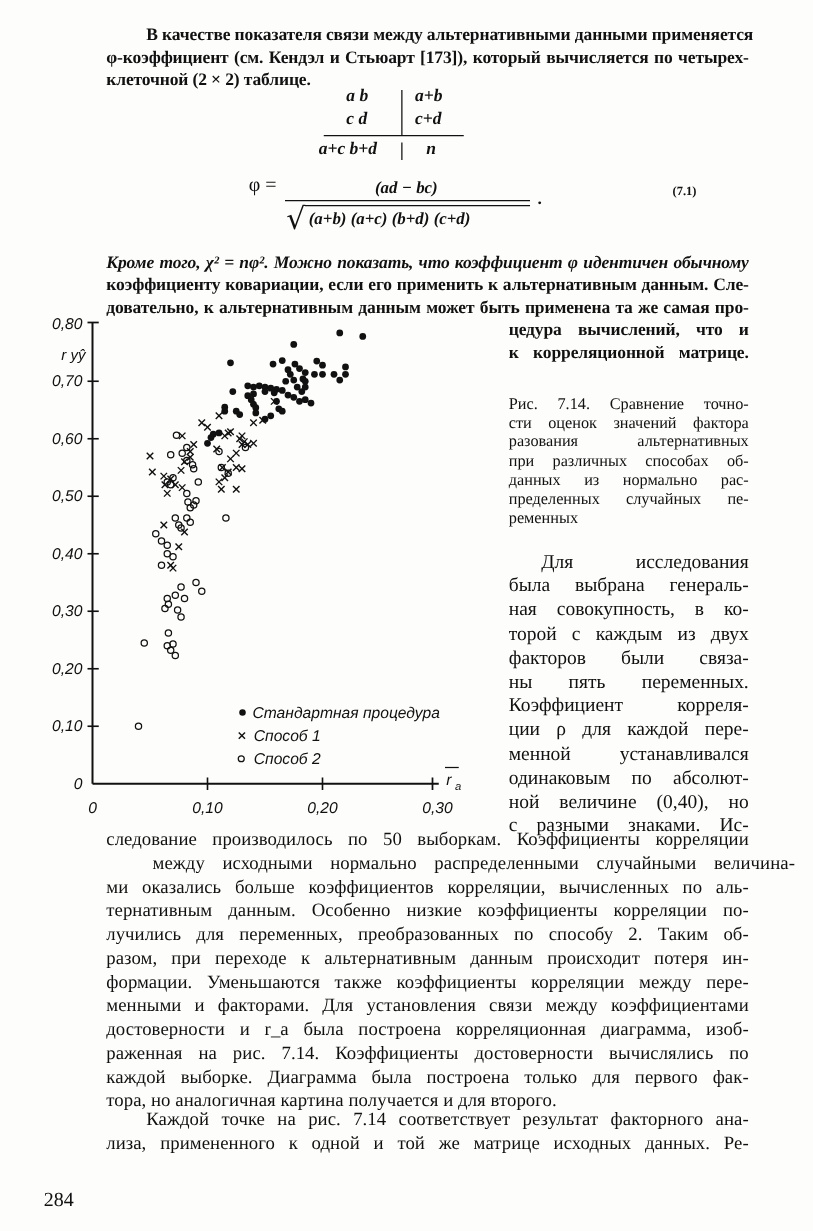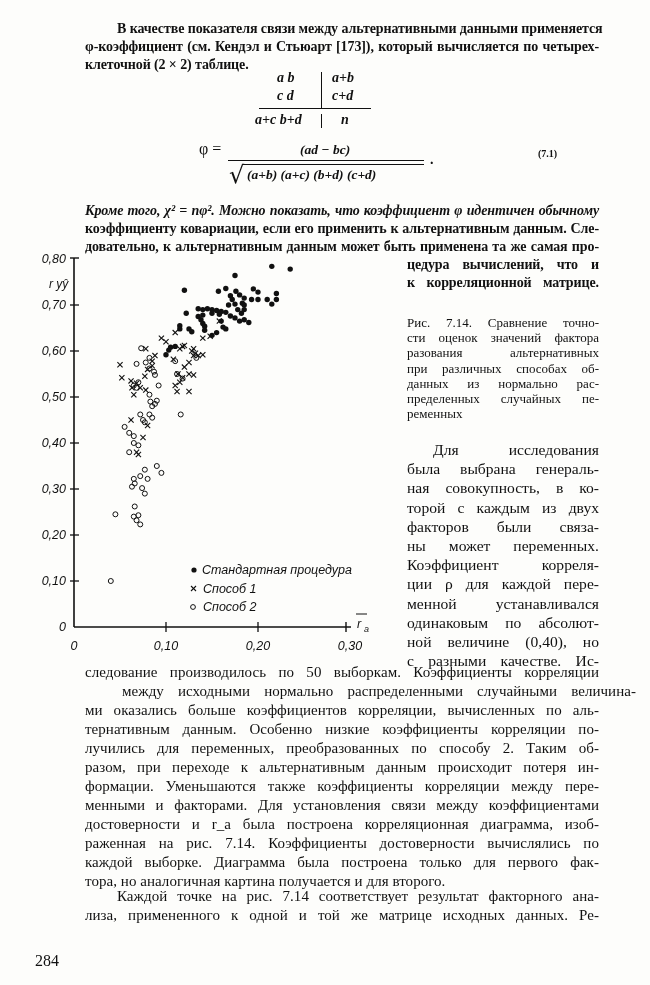--- a/index.html
+++ b/index.html
@@ -425,27 +425,27 @@
   <div>пределенных случайных пе-</div>
   <div class="last">ременных</div>
 </div>
 
 <div class="right-col" style="top:440px;">
   <div style="padding-left:26px;">Для исследования</div>
   <div>была выбрана генераль-</div>
   <div>ная совокупность, в ко-</div>
   <div>торой с каждым из двух</div>
   <div>факторов были связа-</div>
-  <div>ны может переменных.</div>
+  <div>ны пять переменных.</div>
   <div>Коэффициент корреля-</div>
   <div>ции ρ для каждой пере-</div>
   <div>менной устанавливался</div>
   <div>одинаковым по абсолют-</div>
   <div>ной величине (0,40), но</div>
-  <div>с разными качестве. Ис-</div>
+  <div>с разными знаками. Ис-</div>
 </div>
 
 <div>
   <div class="line" style="top:663px;">следование производилось по 50 выборкам. Коэффициенты корреляции</div>
   <div class="line" style="top:682px;margin-left:37px;">между исходными нормально распределенными случайными величина-</div>
   <div class="line" style="top:701px;">ми оказались больше коэффициентов корреляции, вычисленных по аль-</div>
   <div class="line" style="top:720px;">тернативным данным. Особенно низкие коэффициенты корреляции по-</div>
   <div class="line" style="top:739px;">лучились для переменных, преобразованных по способу 2. Таким об-</div>
   <div class="line" style="top:758px;">разом, при переходе к альтернативным данным происходит потеря ин-</div>
   <div class="line" style="top:777px;">формации. Уменьшаются также коэффициенты корреляции между пере-</div>

